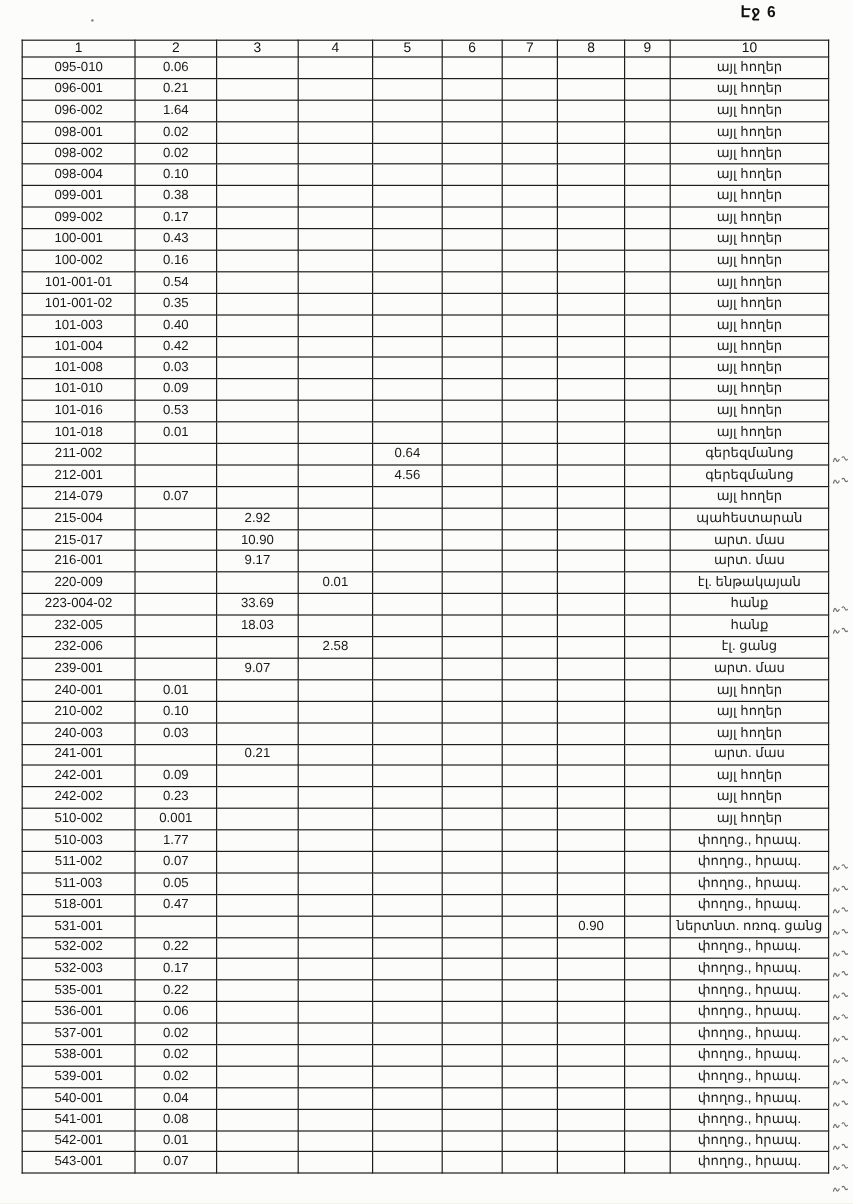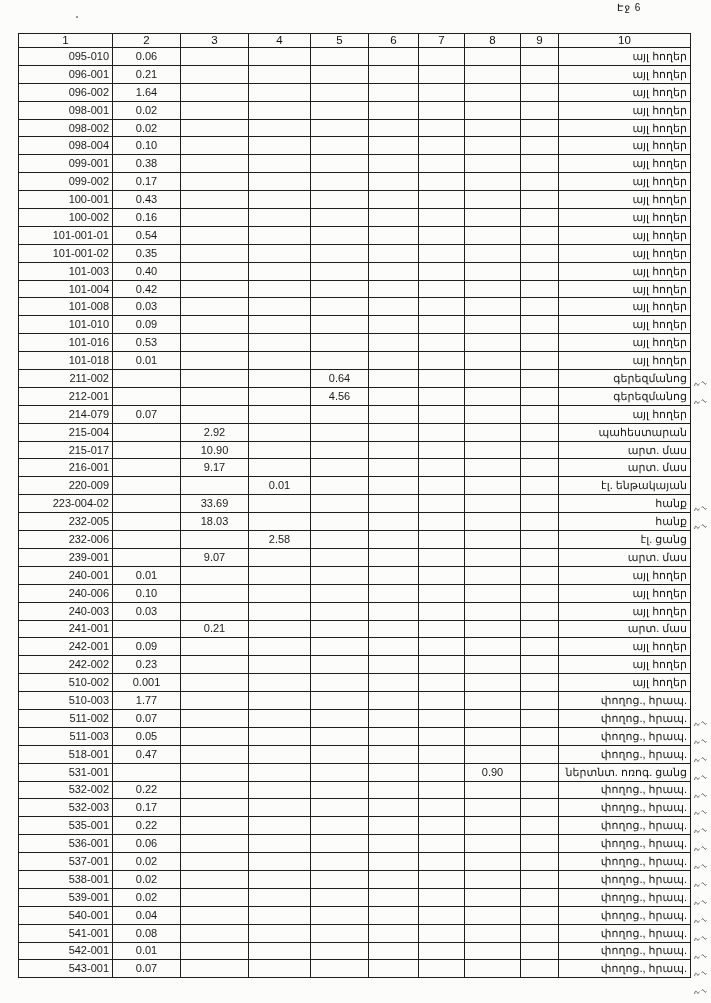--- a/index.html
+++ b/index.html
@@ -14,22 +14,22 @@
     height: 1003px;
     background: #fcfcfa;
     font-family: "Liberation Sans", sans-serif;
     color: #161616;
     overflow: hidden;
   }
   .page-label {
     position: absolute;
     top: 2px;
     left: 617px;
-    font-size: 10px;
-    font-weight: normal;
+    font-size: 13px;
+    font-weight: bold;
     letter-spacing: 1px;
     color: #111;
   }
   .speck {
     position: absolute;
     top: 16px;
     left: 76px;
     width: 2px;
     height: 2px;
     background: #777;
@@ -56,23 +56,23 @@
   table.parcels thead th {
     height: 13px;
     text-align: center;
     font-size: 11.5px;
     color: #121212;
   }
   table.parcels tbody td {
     height: 16.9px;
     color: #1a1a1a;
   }
-  td.col-code { text-align: right; padding-left: 5px; }
+  td.col-code { text-align: center; padding-left: 5px; }
   td.col-val  { text-align: center; }
-  td.col-type { text-align: right; padding-left: 4px; }
+  td.col-type { text-align: center; padding-left: 4px; }
   #marks-layer {
     position: absolute;
     left: 0; top: 0; right: 0; bottom: 0;
     pointer-events: none;
   }
   .mark {
     position: absolute;
     left: 693px;
     opacity: 0.85;
   }
@@ -466,21 +466,21 @@
           <td class="col-val"></td>
           <td class="col-val"></td>
           <td class="col-val"></td>
           <td class="col-val"></td>
           <td class="col-val"></td>
           <td class="col-val"></td>
           <td class="col-val"></td>
           <td class="col-type">այլ հողեր</td>
         </tr>
         <tr>
-          <td class="col-code">240-006</td>
+          <td class="col-code">210-002</td>
           <td class="col-val">0.10</td>
           <td class="col-val"></td>
           <td class="col-val"></td>
           <td class="col-val"></td>
           <td class="col-val"></td>
           <td class="col-val"></td>
           <td class="col-val"></td>
           <td class="col-val"></td>
           <td class="col-type">այլ հողեր</td>
         </tr>

